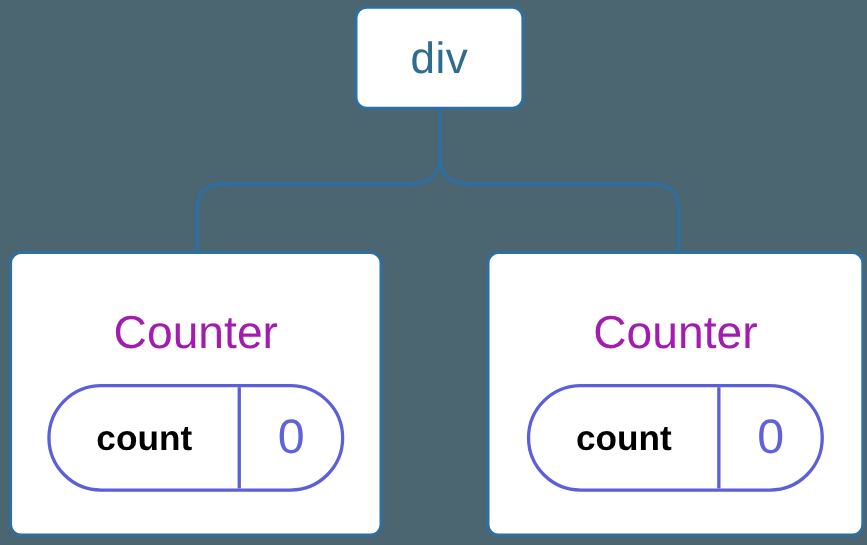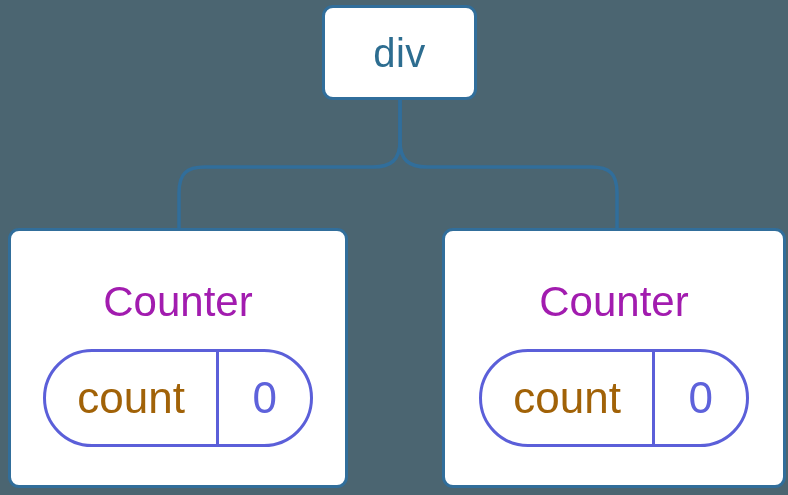--- a/index.html
+++ b/index.html
@@ -80,22 +80,23 @@
     display: flex;
     align-items: stretch;
     background: #FFFFFF;
   }
   .pill-key {
     flex: 0 0 64.5%;
     display: flex;
     align-items: center;
     justify-content: center;
     border-right: 3px solid #5B5FD9;
-    font-size: 44px;
-    color: #a16207;
+    font-size: 32px;
+    color: #000000;
+    font-weight: bold;
   }
   .pill-value {
     flex: 1 1 auto;
     display: flex;
     align-items: center;
     justify-content: center;
     font-size: 44px;
     color: #5E62DB;
   }
 </style>

